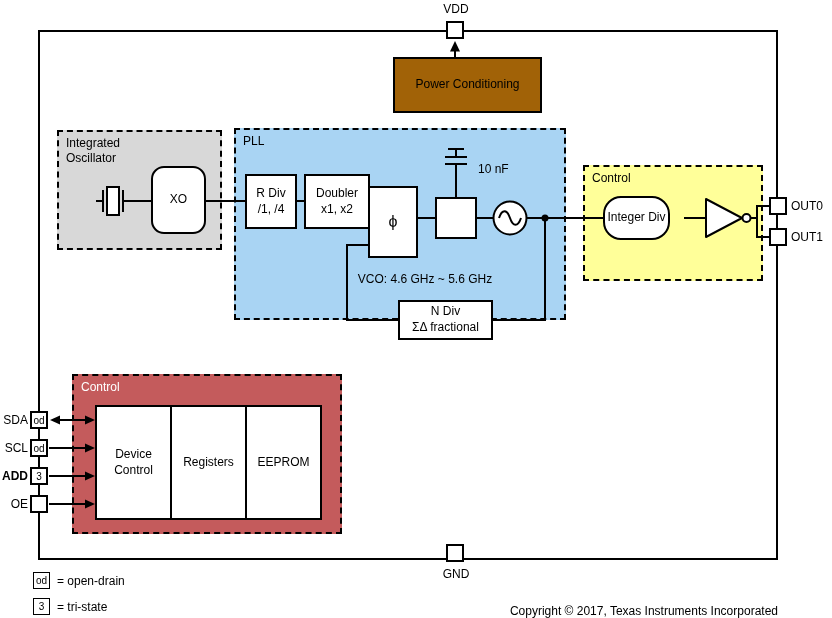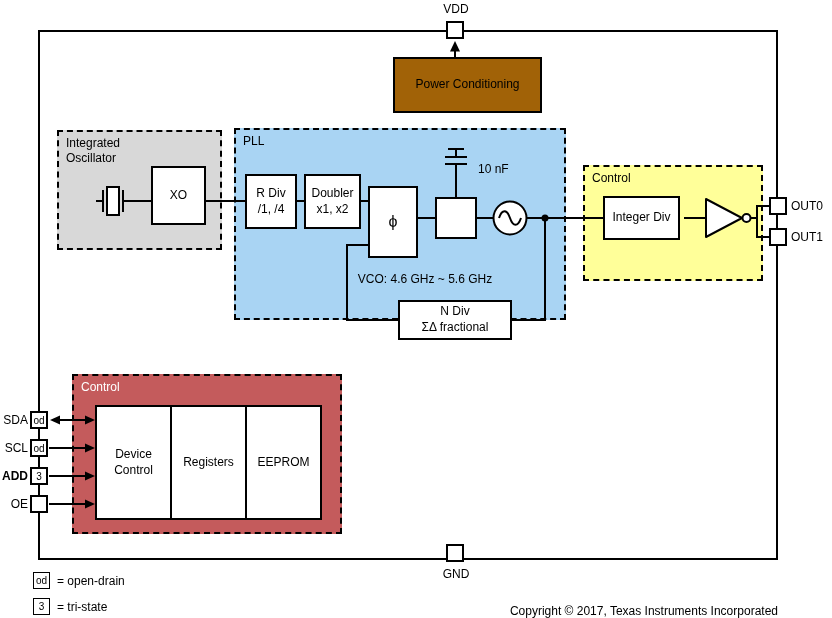--- a/index.html
+++ b/index.html
@@ -94,57 +94,57 @@
   <div class="abs lbl center" style="left:438px; top:2px; width:36px;">VDD</div>
   <div class="abs pin" style="left:446px; top:21px;"></div>
 
   <div class="abs box" style="left:393px; top:57px; width:149px; height:56px; background:#a16207;">
     <span>Power Conditioning</span>
   </div>
 
   <div class="abs zone" style="left:57px; top:130px; width:165px; height:120px; background:#D8D8D8;">
     <div class="zlabel" style="width:72px;">Integrated Oscillator</div>
   </div>
-  <div class="abs box" style="left:151px; top:166px; width:55px; height:59px;">
+  <div class="abs box" style="left:151px; top:166px; width:55px; height:68px;border-radius:13px;">
     <span>XO</span>
   </div>
 
   <div class="abs zone" style="left:234px; top:128px; width:332px; height:192px; background:#A9D4F3;">
     <div class="zlabel">PLL</div>
   </div>
 
   <div class="abs box" style="left:245px; top:174px; width:52px; height:55px;">
     <span>R Div</span>
     <span>/1, /4</span>
   </div>
 
-  <div class="abs box" style="left:304px; top:174px; width:57px; height:55px;">
+  <div class="abs box" style="left:304px; top:174px; width:66px; height:55px;">
     <span>Doubler</span>
     <span>x1, x2</span>
   </div>
 
   <div class="abs box" style="left:368px; top:186px; width:50px; height:72px;">
     <span class="phi">ϕ</span>
   </div>
 
   <div class="abs box" style="left:435px; top:197px; width:42px; height:42px;"></div>
 
   <div class="abs lbl" style="left:478px; top:162px;">10 nF</div>
 
   <div class="abs lbl center" style="left:330px; top:272px; width:190px;">VCO: 4.6 GHz ~ 5.6 GHz</div>
 
-  <div class="abs box" style="left:398px; top:300px; width:114px; height:40px;">
+  <div class="abs box" style="left:398px; top:300px; width:95px; height:40px;">
     <span>N Div</span>
     <span>ΣΔ fractional</span>
   </div>
 
   <div class="abs zone" style="left:583px; top:165px; width:180px; height:116px; background:#FFFF99;">
     <div class="zlabel">Control</div>
   </div>
-  <div class="abs box" style="left:603px; top:196px; width:77px; height:44px;">
+  <div class="abs box" style="left:603px; top:196px; width:67px; height:44px;border-radius:18px;">
     <span>Integer Div</span>
   </div>
 
   <div class="abs pin" style="left:769px; top:197px;"></div>
   <div class="abs lbl" style="left:791px; top:199px;">OUT0</div>
   <div class="abs pin" style="left:769px; top:228px;"></div>
   <div class="abs lbl" style="left:791px; top:230px;">OUT1</div>
 
   <div class="abs zone" style="left:72px; top:374px; width:270px; height:160px; background:#C45B5C;">
     <div class="zlabel white">Control</div>

